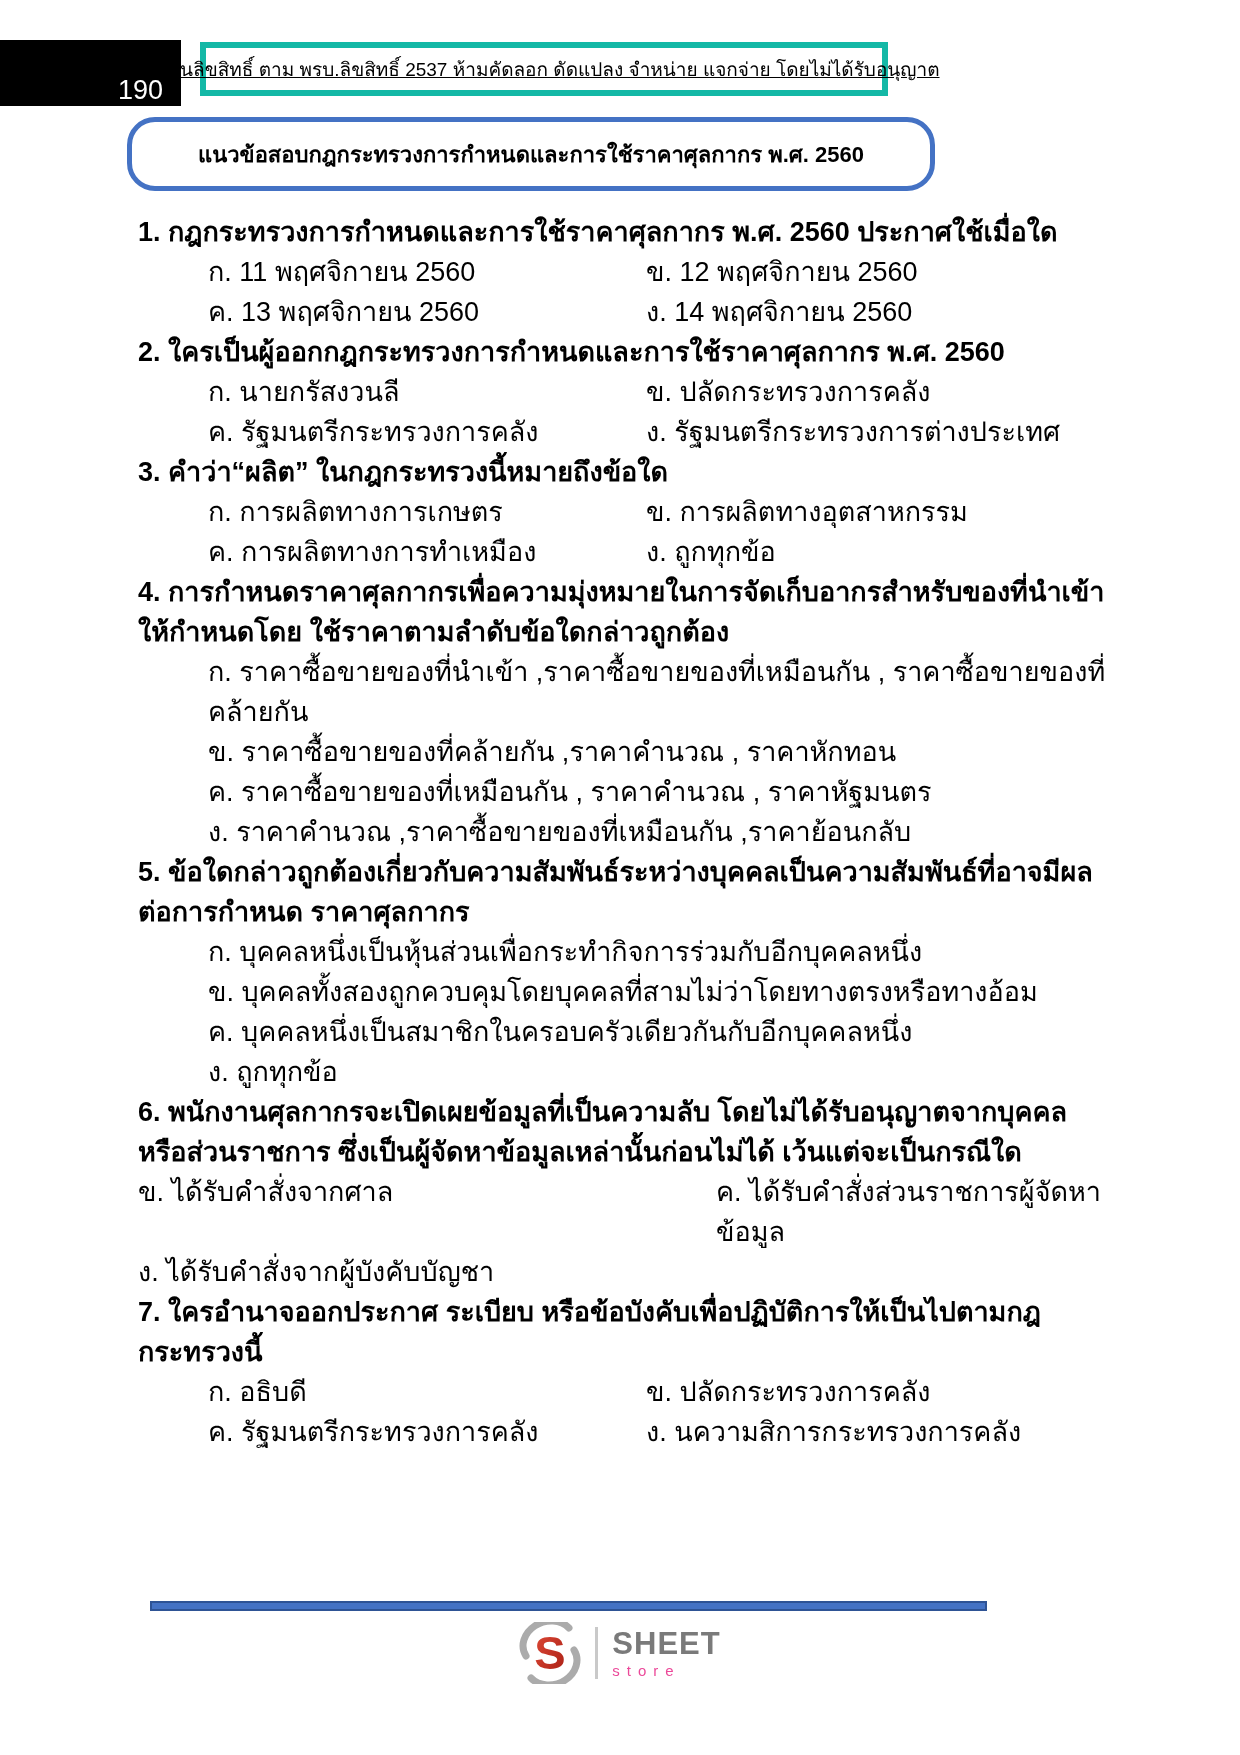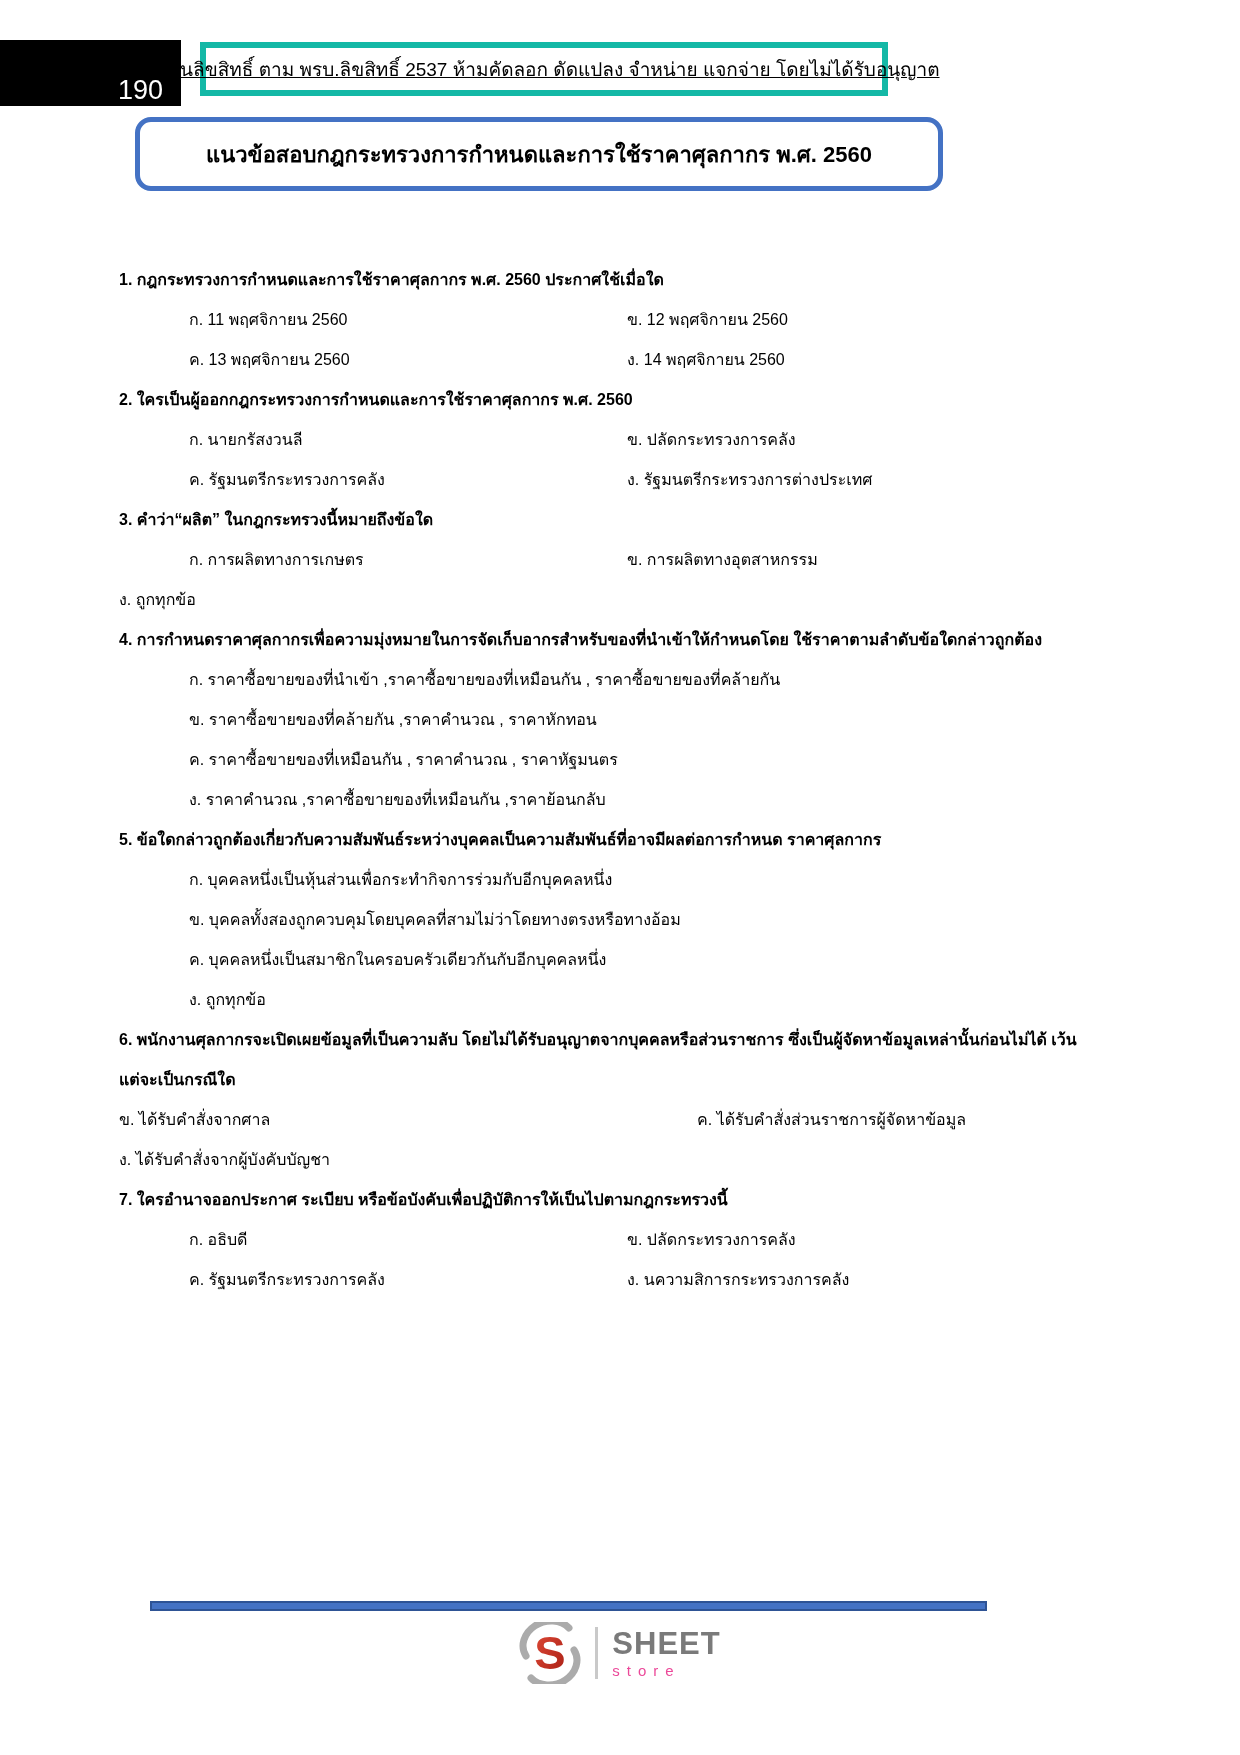--- a/index.html
+++ b/index.html
@@ -21,29 +21,29 @@
   }
   
   .copyright-box{
     position:absolute;left:200px;top:42px;width:688px;height:54px;
     border:6px solid #14b8a6;box-sizing:border-box;
     display:flex;align-items:center;justify-content:center;
     font-size:19px;white-space:nowrap;text-decoration:underline;
   }
   
   .title-box{
-    position:absolute;left:135px;top:117px;width:808px;height:74px;
-    border:5px solid #4472C4;border-radius:16px;box-sizing:border-box;
+    position:absolute;left:127px;top:117px;width:808px;height:74px;
+    border:5px solid #4472C4;border-radius:28px;box-sizing:border-box;
     display:flex;align-items:center;justify-content:center;
     font-size:22px;font-weight:bold;
   }
   
   .content{
-    position:absolute;left:119px;top:212px;width:977px;
-    font-size:16px;line-height:40px;margin-top:48px;
+    position:absolute;left:138px;top:212px;width:977px;
+    font-size:27px;line-height:40px;
   }
   .question-text{font-weight:bold;}
   .choices-grid{
     display:grid;grid-template-columns:52% 48%;
   }
   .choices-grid .choice{padding-left:70px;box-sizing:border-box;}
   .choices-grid .choice.col2{padding-left:0;}
   .choices-list .choice{padding-left:70px;box-sizing:border-box;}
   
   .footer-line{
@@ -94,20 +94,21 @@
           <div class="choice col2">ข. ปลัดกระทรวงการคลัง</div>
           <div class="choice">ค. รัฐมนตรีกระทรวงการคลัง</div>
           <div class="choice col2">ง. รัฐมนตรีกระทรวงการต่างประเทศ</div>
         </div>
       </div>
       <div>
         <div class="question-text">3. คำว่า“ผลิต” ในกฎกระทรวงนี้หมายถึงข้อใด</div>
         <div class="choices-grid">
           <div class="choice">ก. การผลิตทางการเกษตร</div>
           <div class="choice col2">ข. การผลิตทางอุตสาหกรรม</div>
+          <div class="choice">ค. การผลิตทางการทำเหมือง</div>
           <div class="choice col2">ง. ถูกทุกข้อ</div>
         </div>
       </div>
       <div>
         <div class="question-text">4. การกำหนดราคาศุลกากรเพื่อความมุ่งหมายในการจัดเก็บอากรสำหรับของที่นำเข้าให้กำหนดโดย ใช้ราคาตามลำดับข้อใดกล่าวถูกต้อง</div>
         <div class="choices-list">
           <div class="choice">ก. ราคาซื้อขายของที่นำเข้า ,ราคาซื้อขายของที่เหมือนกัน , ราคาซื้อขายของที่คล้ายกัน</div>
           <div class="choice">ข. ราคาซื้อขายของที่คล้ายกัน ,ราคาคำนวณ , ราคาหักทอน</div>
           <div class="choice">ค. ราคาซื้อขายของที่เหมือนกัน , ราคาคำนวณ , ราคาหัฐมนตร</div>
           <div class="choice">ง. ราคาคำนวณ ,ราคาซื้อขายของที่เหมือนกัน ,ราคาย้อนกลับ</div>

